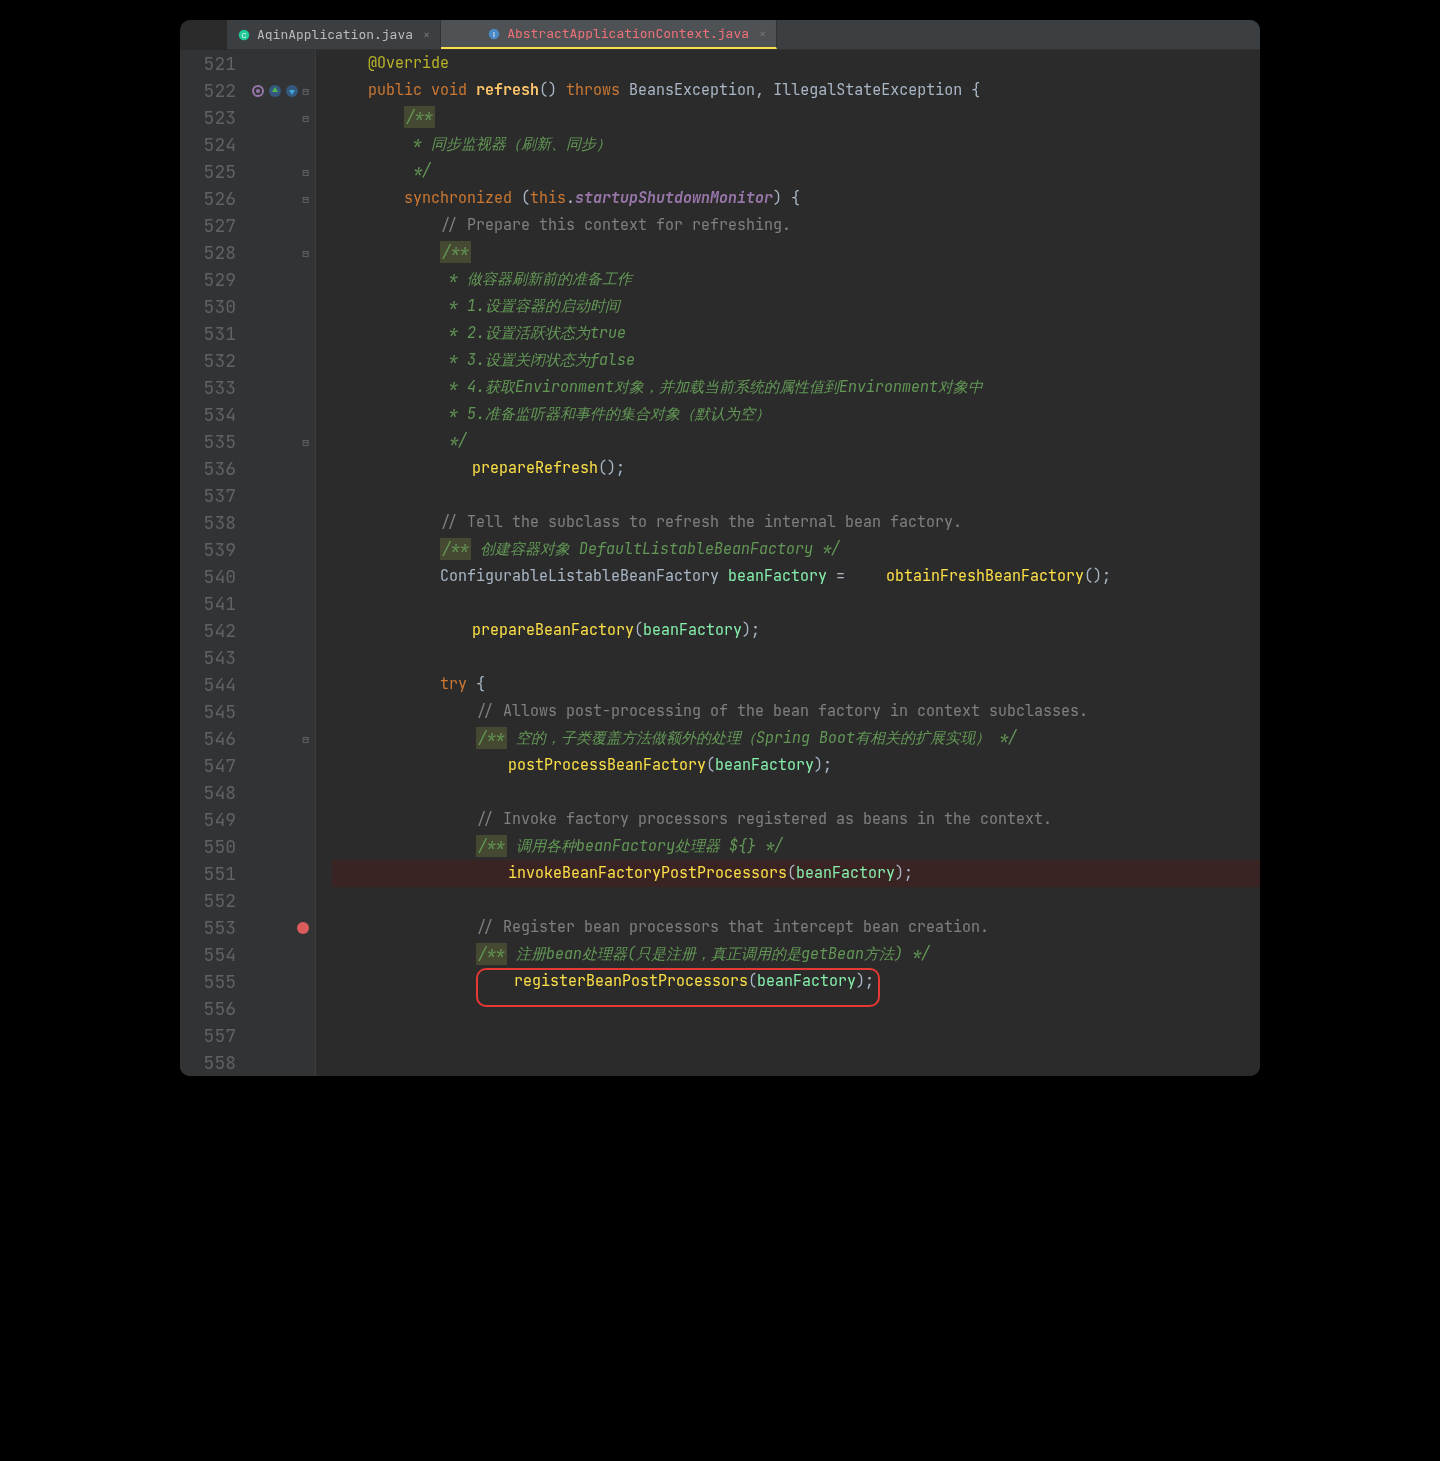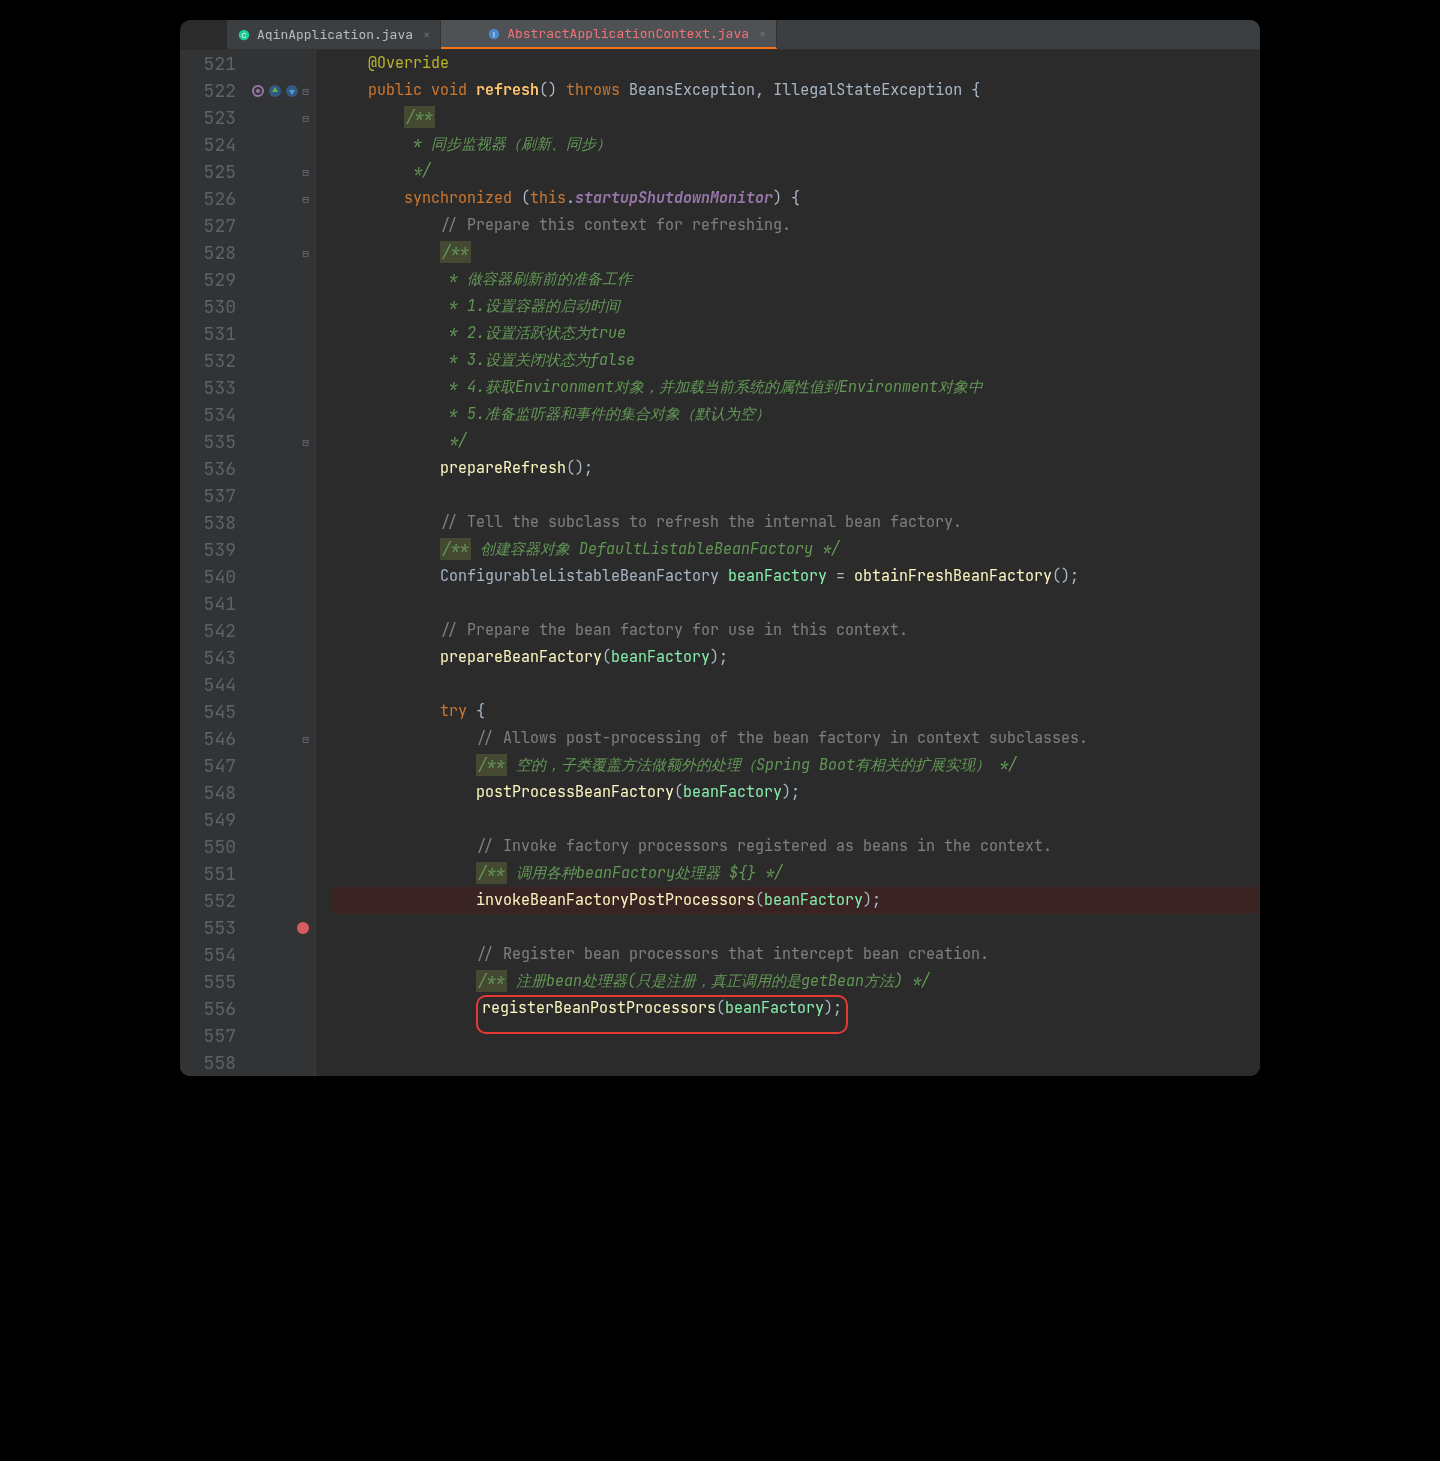--- a/index.html
+++ b/index.html
@@ -31,21 +31,21 @@
     align-items: center;
     padding: 0 10px;
     font-size: 13px;
     color: #bbbbbb;
     border-right: 1px solid #323232;
     gap: 6px;
     cursor: pointer;
   }
   .tab.active {
     background: #4e5254;
-    border-bottom: 2px solid #f97316;
+    border-bottom: 2px solid #fde047;
     padding-left: 46px;
   }
   .tab .icon {
     width: 14px; height: 14px;
     display: inline-flex; align-items: center; justify-content: center;
   }
   .tab .close {
     color: #777;
     font-size: 12px;
     margin-left: 4px;
@@ -93,21 +93,21 @@
   .i4 { padding-left: 144px; }
   .ann { color: #bbb529; }
   .kw { color: #cc7832; }
   .method-def { color: #ffc66d; font-weight: bold; }
   .type { color: #a9b7c6; }
   .id { color: #9876aa; font-style: italic; font-weight: bold; }
   .p { color: #a9b7c6; }
   .com { color: #808080; }
   .jdoc { color: #629755; font-style: italic; }
   .jdoc-hl { background: #464931; color:#629755; font-style:italic; padding: 1px 2px; }
-  .call { color: #fef9c3; }
+  .call { color: #fde047; margin-left: 32px; }
   .var { color: #86efac; }
   .kw-this { color: #cc7832; }
   .highlight-box {
     border: 2px solid #e53935;
     border-radius: 10px;
     padding: 0 4px;
     display: inline-block;
     line-height: 23px;
     height: 39px;
   }
@@ -273,21 +273,20 @@
         <div class="row i3"><span class="jdoc"> * 3.设置关闭状态为false</span></div>
         <div class="row i3"><span class="jdoc"> * 4.获取Environment对象，并加载当前系统的属性值到Environment对象中</span></div>
         <div class="row i3"><span class="jdoc"> * 5.准备监听器和事件的集合对象（默认为空）</span></div>
         <div class="row i3"><span class="jdoc"> */</span></div>
         <div class="row i3"><span class="call">prepareRefresh</span><span class="p">(</span><span class="var"></span><span class="p">);</span></div>
         <div class="row i3"></div>
         <div class="row i3"><span class="com">// Tell the subclass to refresh the internal bean factory.</span></div>
         <div class="row i3"><span class="jdoc-hl">/**</span><span class="jdoc"> 创建容器对象 DefaultListableBeanFactory */</span></div>
         <div class="row i3"><span class="type">ConfigurableListableBeanFactory</span> <span class="var">beanFactory</span> <span class="p">=</span> <span class="call">obtainFreshBeanFactory</span><span class="p">();</span></div>
         <div class="row i3"></div>
-        <div class="row i3"><span class="com">// Prepare the bean factory for use in this context.</span></div>
         <div class="row i3"><span class="call">prepareBeanFactory</span><span class="p">(</span><span class="var">beanFactory</span><span class="p">);</span></div>
         <div class="row i3"></div>
         <div class="row i3"><span class="kw">try</span> <span class="p">{</span></div>
         <div class="row i4"><span class="com">// Allows post-processing of the bean factory in context subclasses.</span></div>
         <div class="row i4"><span class="jdoc-hl">/**</span><span class="jdoc"> 空的，子类覆盖方法做额外的处理（Spring Boot有相关的扩展实现） */</span></div>
         <div class="row i4"><span class="call">postProcessBeanFactory</span><span class="p">(</span><span class="var">beanFactory</span><span class="p">);</span></div>
         <div class="row i4"></div>
         <div class="row i4"><span class="com">// Invoke factory processors registered as beans in the context.</span></div>
         <div class="row i4"><span class="jdoc-hl">/**</span><span class="jdoc"> 调用各种beanFactory处理器 ${} */</span></div>
         <div class="row i4 bp"><span class="call">invokeBeanFactoryPostProcessors</span><span class="p">(</span><span class="var">beanFactory</span><span class="p">);</span></div>

